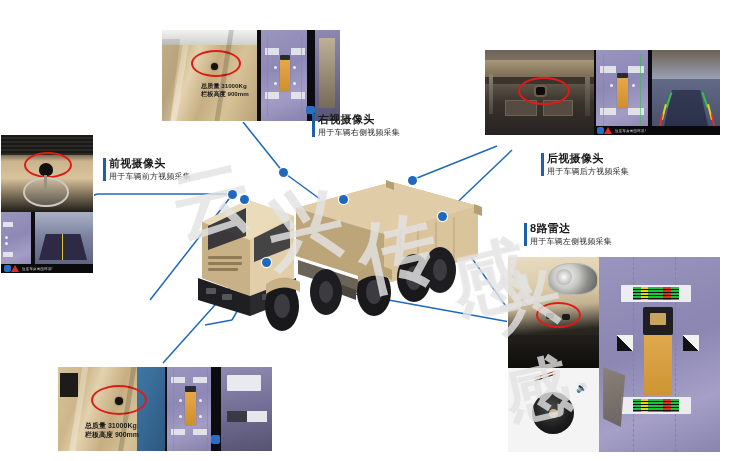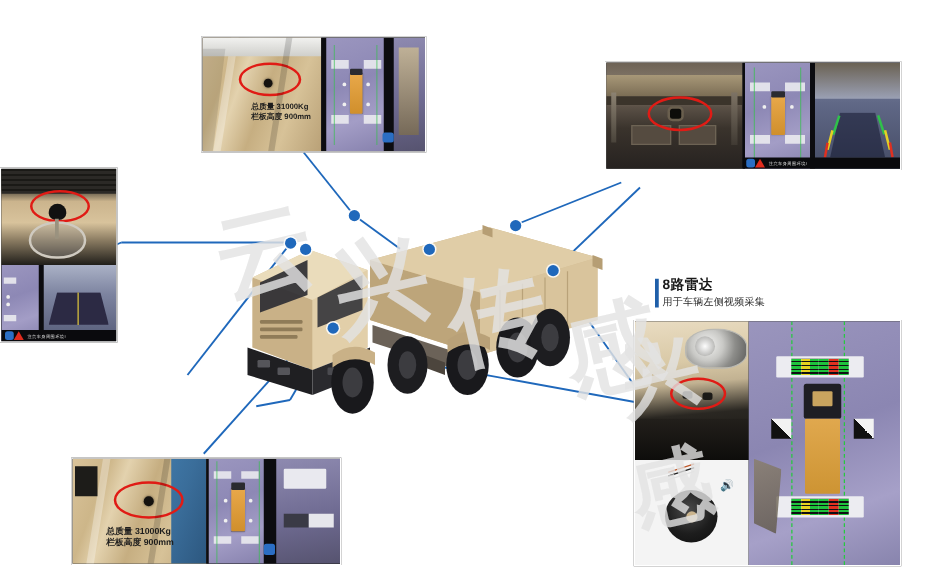--- a/index.html
+++ b/index.html
@@ -175,20 +175,25 @@
       <div class="sensordot" style="left:17px;top:36px;width:3px;height:3px;"></div>
       <div class="sensordot" style="left:36px;top:36px;width:3px;height:3px;"></div>
       <div class="sensordot" style="left:17px;top:52px;width:3px;height:3px;"></div>
       <div class="sensordot" style="left:36px;top:52px;width:3px;height:3px;"></div>
       <div style="position:absolute;left:62px;top:8px;width:16px;height:70px;
                   background:linear-gradient(180deg,#c8b893,#7a6c52);opacity:.85;"></div>
       <div class="homebtn" style="left:49px;top:76px;width:9px;height:8px;"></div>
     </div>
   </div>
 
+  <div class="label" style="left:312px;top:113px;">
+    <div class="bar"></div>
+    <div class="t">右视摄像头</div>
+    <div class="s">用于车辆右侧视频采集</div>
+  </div>
 
   <div class="panel" style="left:484px;top:49px;width:237px;height:87px;">
     <div class="ph chassis" style="width:110px;height:100%;">
       <div class="beam"></div>
       <div style="position:absolute;left:0;right:0;top:32%;height:8%;background:#3b342b;"></div>
       <div class="plate" style="left:20px;top:50px;width:30px;height:14px;"></div>
       <div class="plate" style="left:58px;top:50px;width:28px;height:14px;"></div>
       <div class="blackdot" style="left:51px;top:37px;width:9px;height:8px;background:#0d0c0a;border-radius:2px;
                   box-shadow:0 0 0 2px #6a5f4e;"></div>
       <div class="redellipse" style="left:33px;top:27px;width:52px;height:28px;"></div>
@@ -223,20 +228,25 @@
       <div class="sensordot" style="left:16px;top:34px;width:3px;height:3px;"></div>
       <div class="sensordot" style="left:38px;top:34px;width:3px;height:3px;"></div>
       <div class="warnbar" style="height:9px;">
         <div class="homebtn" style="position:relative;left:3px;top:0;width:7px;height:7px;"></div>
         <div class="warntri"></div>
         <div class="warntxt">注意车身周围环境!</div>
       </div>
     </div>
   </div>
 
+  <div class="label" style="left:541px;top:152px;">
+    <div class="bar"></div>
+    <div class="t">后视摄像头</div>
+    <div class="s">用于车辆后方视频采集</div>
+  </div>
 
   <div class="panel vert" style="left:0px;top:134px;width:94px;height:140px;">
     <div class="ph mount" style="width:100%;height:78px;">
       <div style="position:absolute;left:0;right:0;top:0;height:26%;
                   background:repeating-linear-gradient(180deg,#1a1916 0 2px,#2b2926 2px 4px);"></div>
       <div class="mountcam" style="left:38px;top:28px;width:14px;height:13px;"></div>
       <div class="redellipse" style="left:23px;top:17px;width:48px;height:26px;"></div>
       <div class="mirror" style="left:22px;top:42px;width:46px;height:30px;border-radius:50% 50% 48% 48%;"></div>
       <div style="position:absolute;left:43px;top:40px;width:3px;height:16px;background:#9a927f;"></div>
     </div>
@@ -253,20 +263,25 @@
       <div class="sensordot" style="left:4px;top:24px;width:3px;height:3px;"></div>
       <div class="sensordot" style="left:4px;top:30px;width:3px;height:3px;"></div>
       <div class="warnbar" style="height:9px;">
         <div class="homebtn" style="position:relative;left:3px;top:0;width:7px;height:7px;"></div>
         <div class="warntri"></div>
         <div class="warntxt">注意车身周围环境!</div>
       </div>
     </div>
   </div>
 
+  <div class="label" style="left:103px;top:157px;">
+    <div class="bar"></div>
+    <div class="t">前视摄像头</div>
+    <div class="s">用于车辆前方视频采集</div>
+  </div>
 
   <div class="panel" style="left:57px;top:366px;width:216px;height:86px;">
     <div class="ph truckbody" style="width:108px;height:100%;">
       <div style="position:absolute;right:0;top:0;width:26%;height:100%;
                   background:linear-gradient(110deg,#2f6fa8,#1d4f80);opacity:.9;"></div>
       <div style="position:absolute;left:2px;top:6px;width:18px;height:24px;background:#1d1c19;"></div>
       <div class="blackdot" style="left:57px;top:30px;width:8px;height:8px;"></div>
       <div class="redellipse" style="left:33px;top:18px;width:56px;height:30px;"></div>
       <div class="platetxt" style="left:27px;top:55px;font-size:7px;">总质量 31000Kg</div>
       <div class="platetxt" style="left:27px;top:64px;font-size:7px;">栏板高度 900mm</div>

